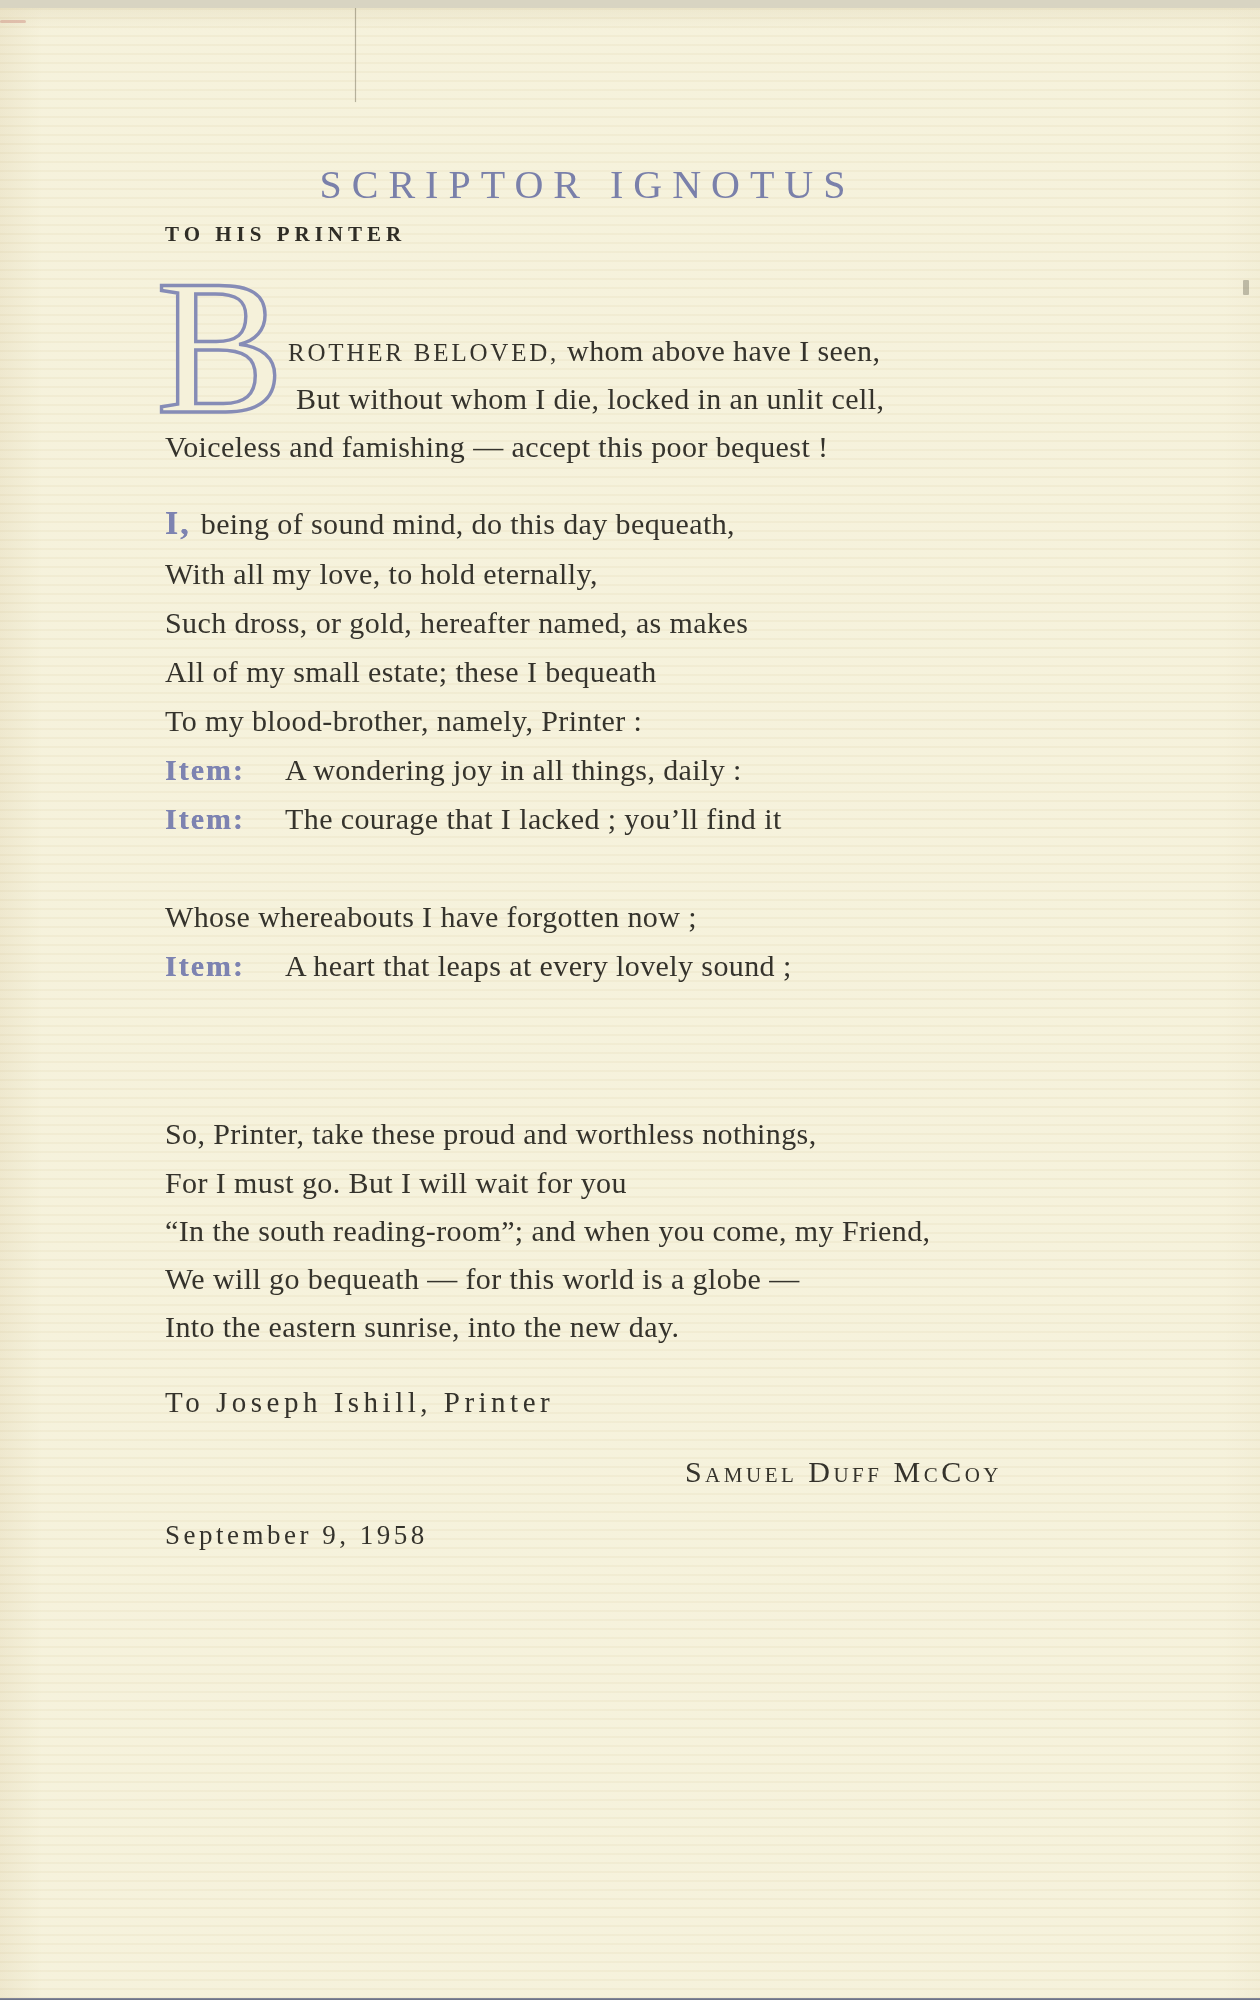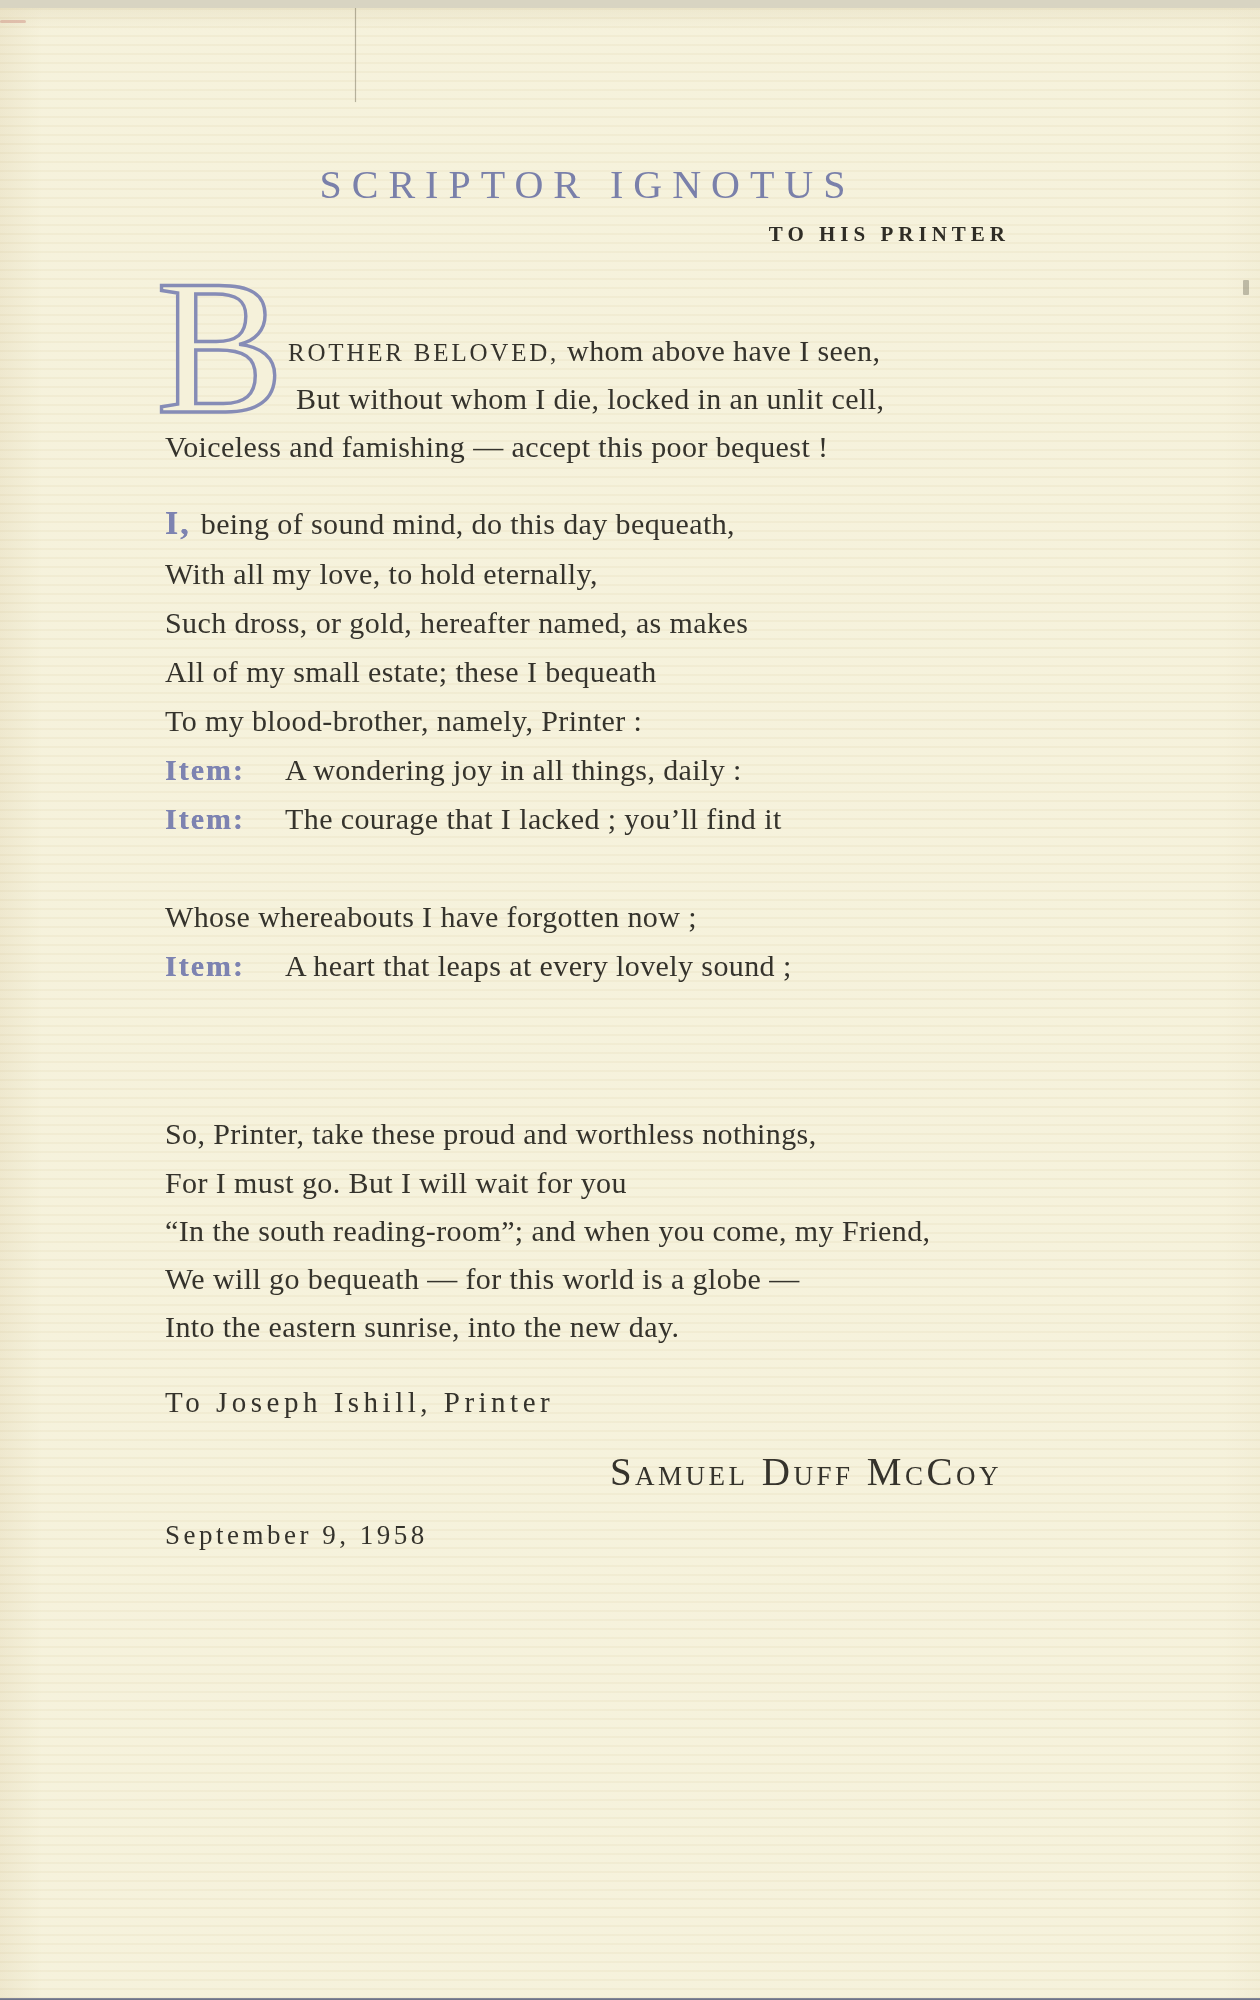--- a/index.html
+++ b/index.html
@@ -32,21 +32,21 @@
     position:absolute; left:0; bottom:0; width:100%; height:10px;
     background:linear-gradient(180deg, #8a8e9f 0%, #3a4059 45%, #262b3d 100%);
   }
   .title {
     position:absolute; left:165px; top:153px; width:845px;
     text-align:center; font-size:40px; font-weight:500;
     letter-spacing:10px; color:#7a80aa; white-space:nowrap;
   }
   .subtitle {
     position:absolute; left:165px; top:214px; width:845px;
-    text-align:right; font-size:21px; font-weight:700;
+    text-align:left; font-size:21px; font-weight:700;
     letter-spacing:5px; color:#2f2d26; white-space:nowrap;
   }
   .dropcap { position:absolute; left:156px; top:264px; overflow:visible; }
   .dropcap text {
     font-family:"Liberation Serif", serif; font-size:192px;
     fill:#f5f1da; stroke:#868cb6; stroke-width:3.4px;
   }
   .line {
     position:absolute; left:165px; white-space:nowrap;
     font-size:30px; line-height:40px; color:#35332c; letter-spacing:0.4px;
@@ -54,21 +54,21 @@
   .caps { font-size:25px; letter-spacing:2.8px; }
   .frak {
     color:#7d83b1; font-weight:700; letter-spacing:2px;
     text-shadow:0 0 0.5px currentColor;
   }
   .prefix { display:inline-block; width:120px; }
   .initial { font-size:34px; margin-right:10px; }
   .dedication { font-size:29px; letter-spacing:4.5px; }
   .signature {
     left:auto; right:258px; font-variant:small-caps;
-    font-size:39px; letter-spacing:3.5px;
+    font-size:30px; letter-spacing:3.5px;
   }
   .datefoot { font-size:27px; letter-spacing:3.5px; }
 </style>
 </head>
 <body>
 
 <div class="page">
 
   <div class="crease"></div>
   <div class="red-speck"></div>

